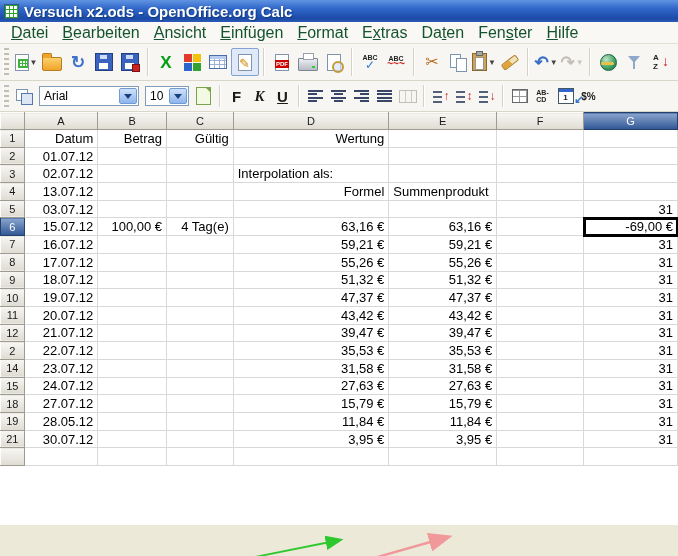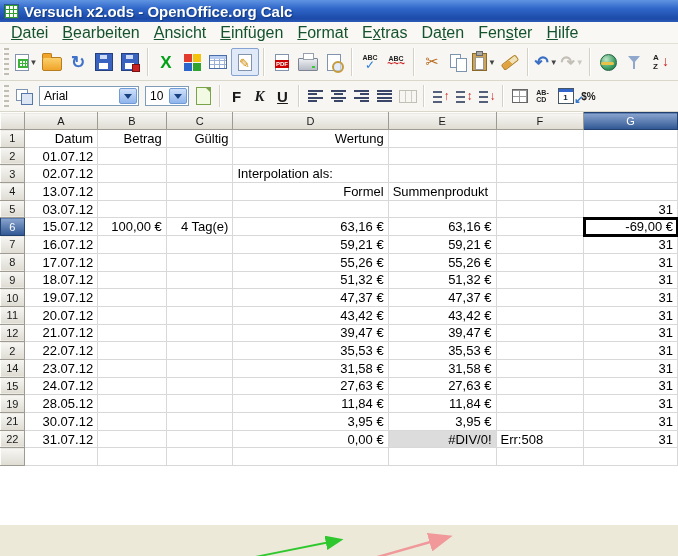--- a/index.html
+++ b/index.html
@@ -548,47 +548,47 @@
             <th>15</th>
             <td class="num">24.07.12</td>
             <td class=""></td>
             <td class=""></td>
             <td class="num">27,63 €</td>
             <td class="num">27,63 €</td>
             <td class=""></td>
             <td class="num">31</td>
           </tr>
           <tr>
+            <th>18</th>
+            <td class="num">27.07.12</td>
+            <td class=""></td>
+            <td class=""></td>
+            <td class="num">15,79 €</td>
+            <td class="num">15,79 €</td>
+            <td class=""></td>
+            <td class="num">31</td>
+          </tr>
+          <tr>
             <th>19</th>
             <td class="num">28.05.12</td>
             <td class=""></td>
             <td class=""></td>
             <td class="num">11,84 €</td>
             <td class="num">11,84 €</td>
             <td class=""></td>
             <td class="num">31</td>
           </tr>
           <tr>
             <th>21</th>
             <td class="num">30.07.12</td>
             <td class=""></td>
             <td class=""></td>
             <td class="num">3,95 €</td>
             <td class="num">3,95 €</td>
             <td class=""></td>
-            <td class="num">31</td>
-          </tr>
-          <tr>
-            <th>22</th>
-            <td class="num">31.07.12</td>
-            <td class=""></td>
-            <td class=""></td>
-            <td class="num">0,00 €</td>
-            <td class="num pink errbg">#DIV/0!</td>
-            <td class="">Err:508</td>
             <td class="num">31</td>
           </tr>
           <tr>
             <th></th>
             <td></td>
             <td></td>
             <td></td>
             <td></td>
             <td></td>
             <td></td>

